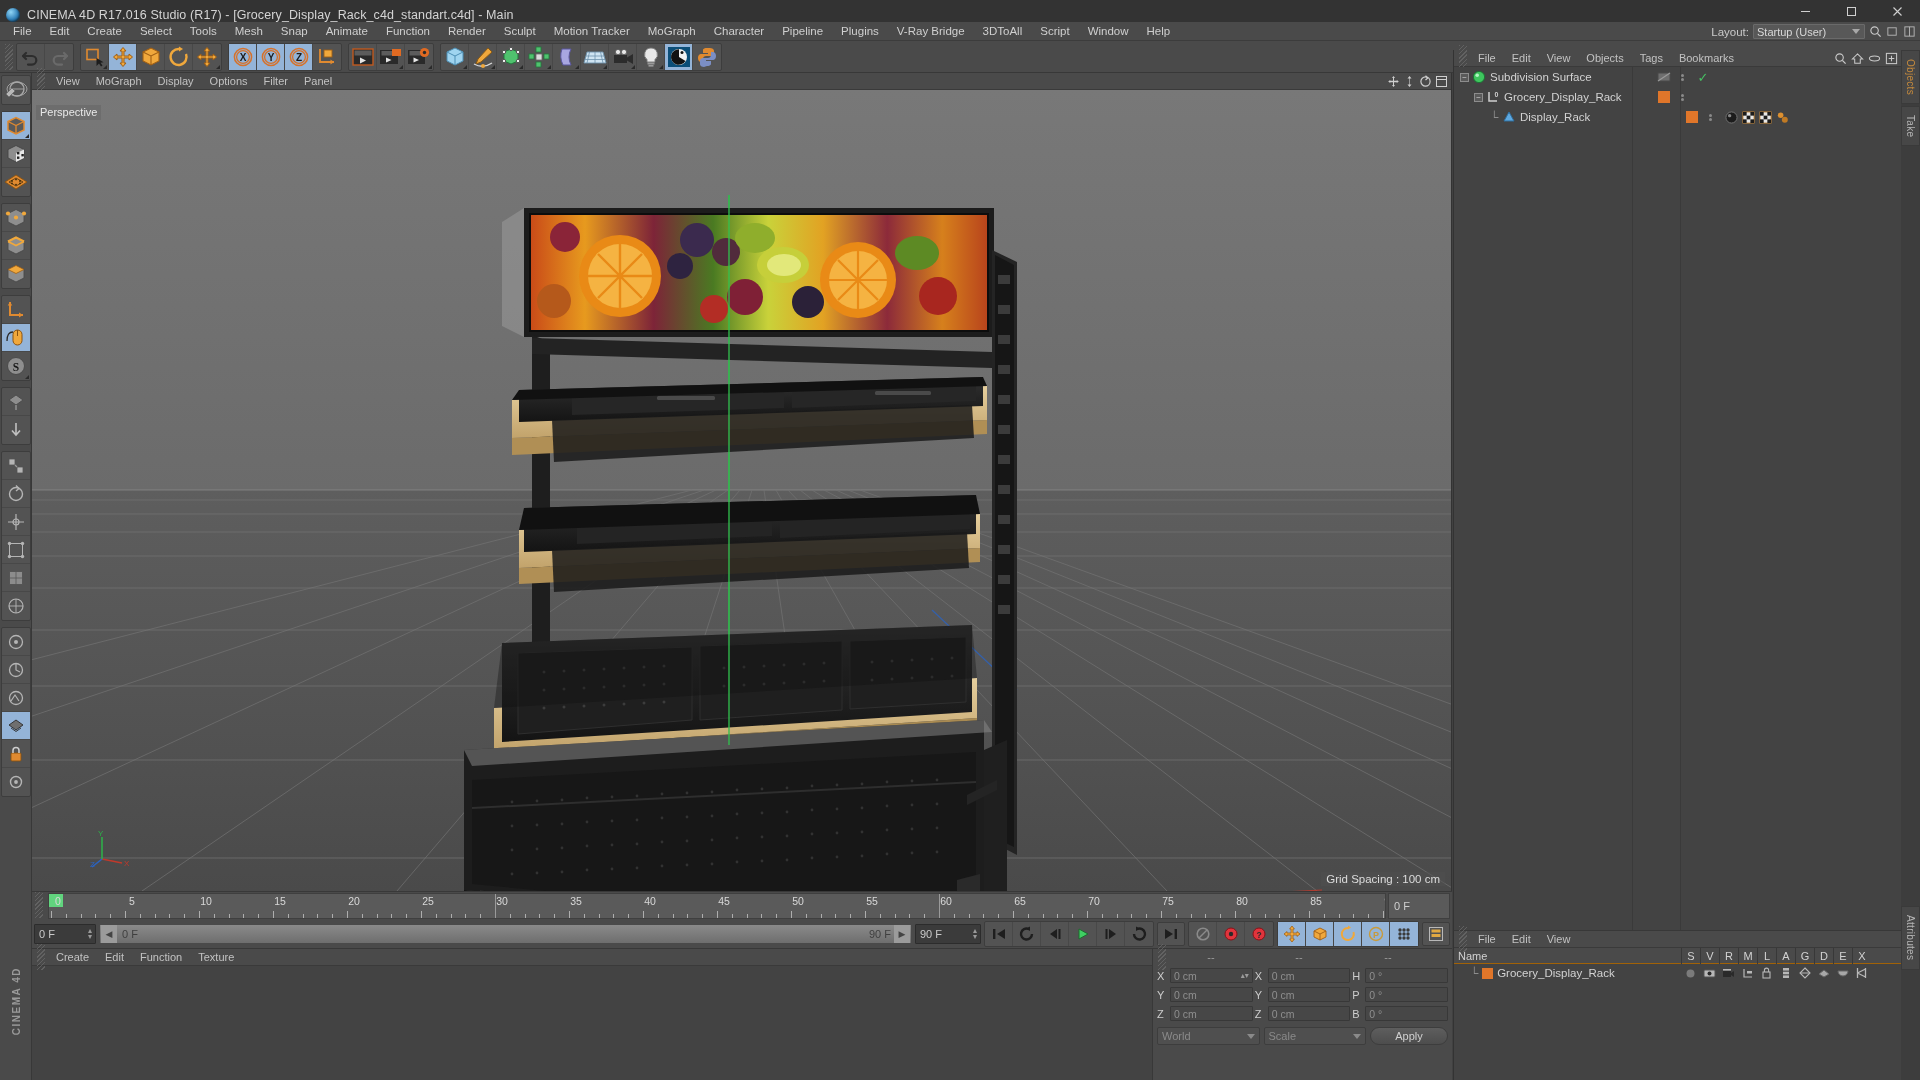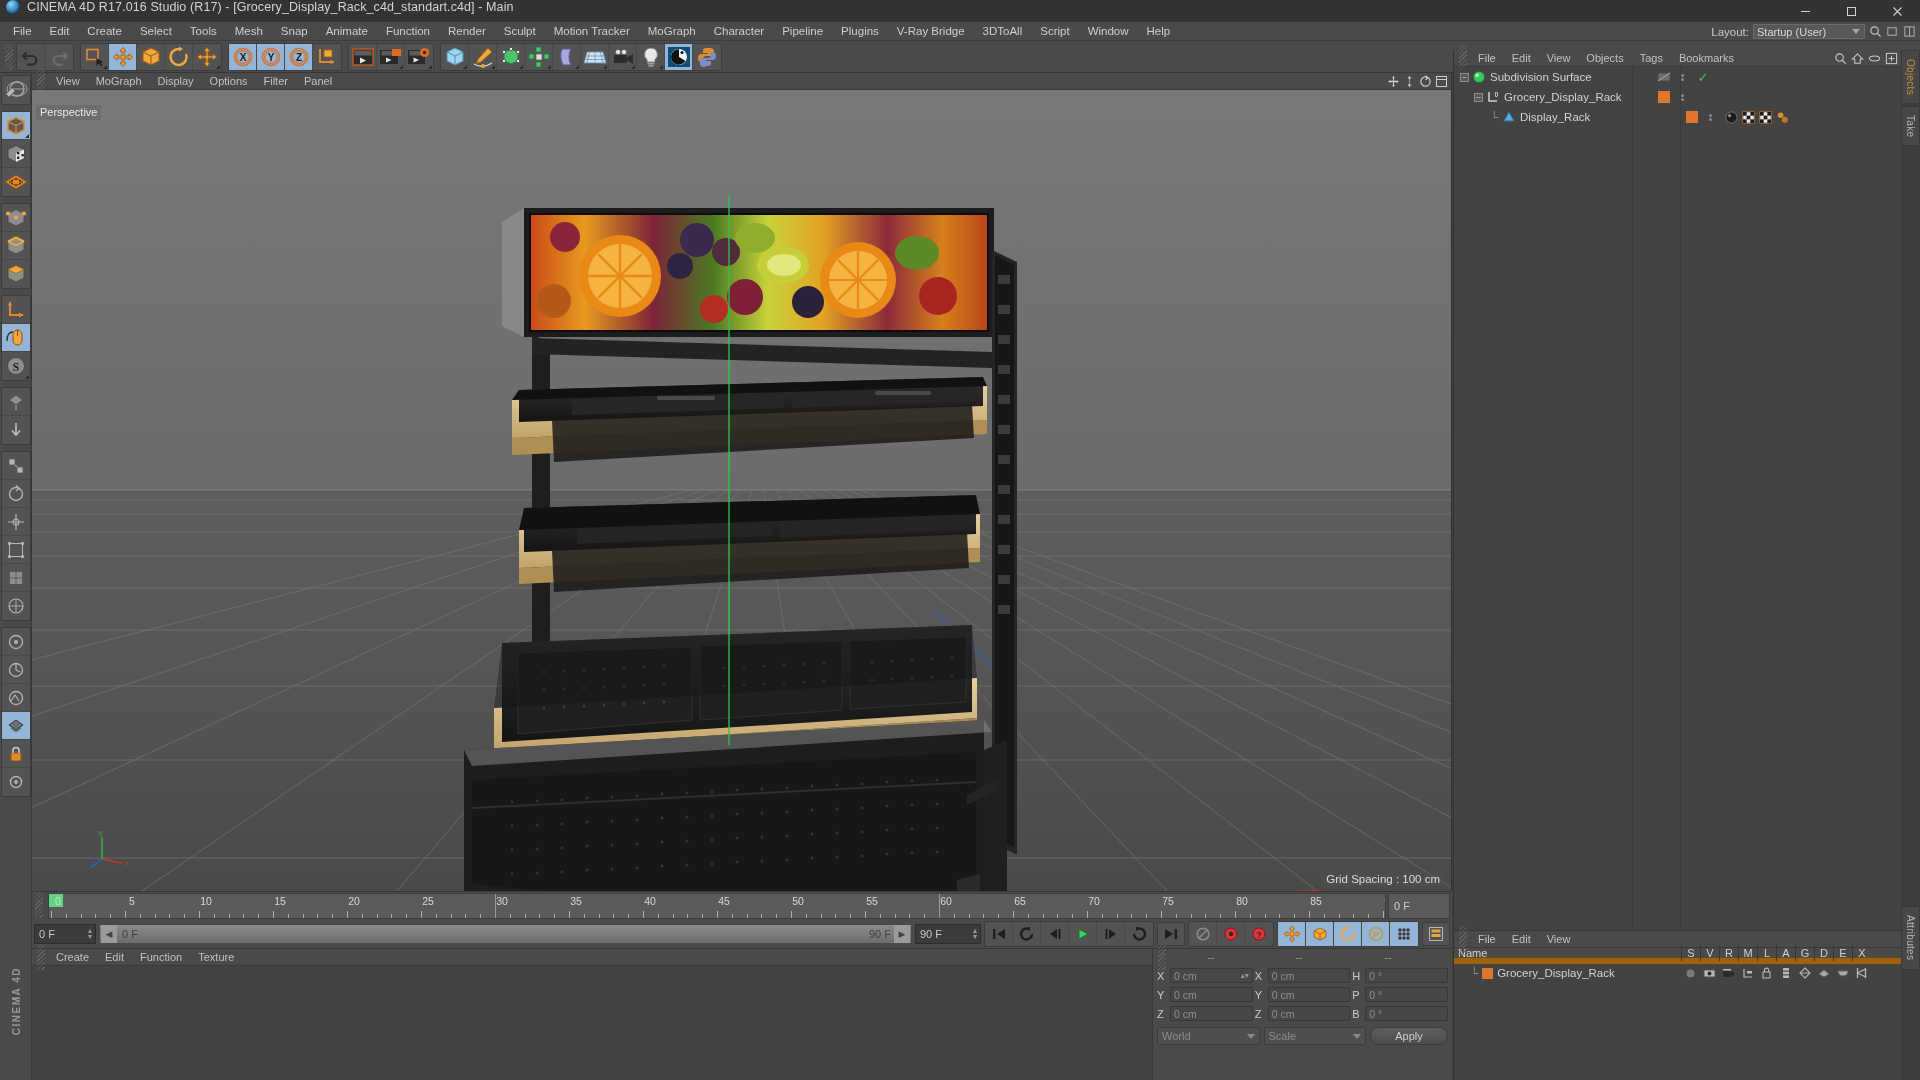--- a/index.html
+++ b/index.html
@@ -8,21 +8,21 @@
     background:#3a3a3a;
     font-family:"Liberation Sans", sans-serif;
     font-size:12px;
     color:#c8c8c8;
     -webkit-font-smoothing:antialiased;
   }
   .app { position:relative; width:1920px; height:1080px; background:#414141; }
 
   
   .titlebar {
-    height:22px; background:#333333; display:flex; align-items:flex-start;
+    height:22px; background:#333333; display:flex; align-items:flex-end;
     padding-left:6px; position:relative;
   }
   .title-logo {
     width:14px; height:14px; border-radius:50%;
     background:radial-gradient(circle at 35% 30%, #8fd4f5 0%, #2f7fb8 55%, #1a4a6e 100%);
     margin-right:7px; flex:none;
     box-shadow:inset -1px -1px 2px rgba(0,0,0,.5);
   }
   .title-text { font-size:12.5px; color:#d4d4d4; letter-spacing:.1px; white-space:nowrap; }
   .win-btns { position:absolute; right:0; top:0; height:22px; display:flex; }
@@ -277,21 +277,21 @@
     position:absolute; left:1453px; top:930px; width:448px; height:150px;
     background:#434343; border-left:1px solid #333; border-top:1px solid #383838;
   }
   .am-menubar {
     height:17px; background:#4a4a4a; display:flex; align-items:center; padding-left:2px;
     border-bottom:1px solid #3a3a3a;
   }
   .am-menubar .vm { padding:0 8px; font-size:11px; color:#c2c2c2; line-height:17px; }
   .am-header {
     height:16px; background:#4a4a4a; display:flex; align-items:center;
-    border-bottom:6px solid #a16207; font-size:11px; color:#d2d2d2;
+    border-bottom:1px solid #a16207; font-size:11px; color:#d2d2d2;
   }
   .am-header .hcell {
     width:19px; text-align:center; border-left:1px solid #383838; line-height:16px;
   }
   .am-name { flex:1; padding-left:4px; }
   .am-row { height:18px; display:flex; align-items:center; font-size:11.5px; color:#d2d2d2; }
   .am-icons { display:flex; align-items:center; }
   .am-icons > * { width:19px; display:flex; align-items:center; justify-content:center; }
 
   

